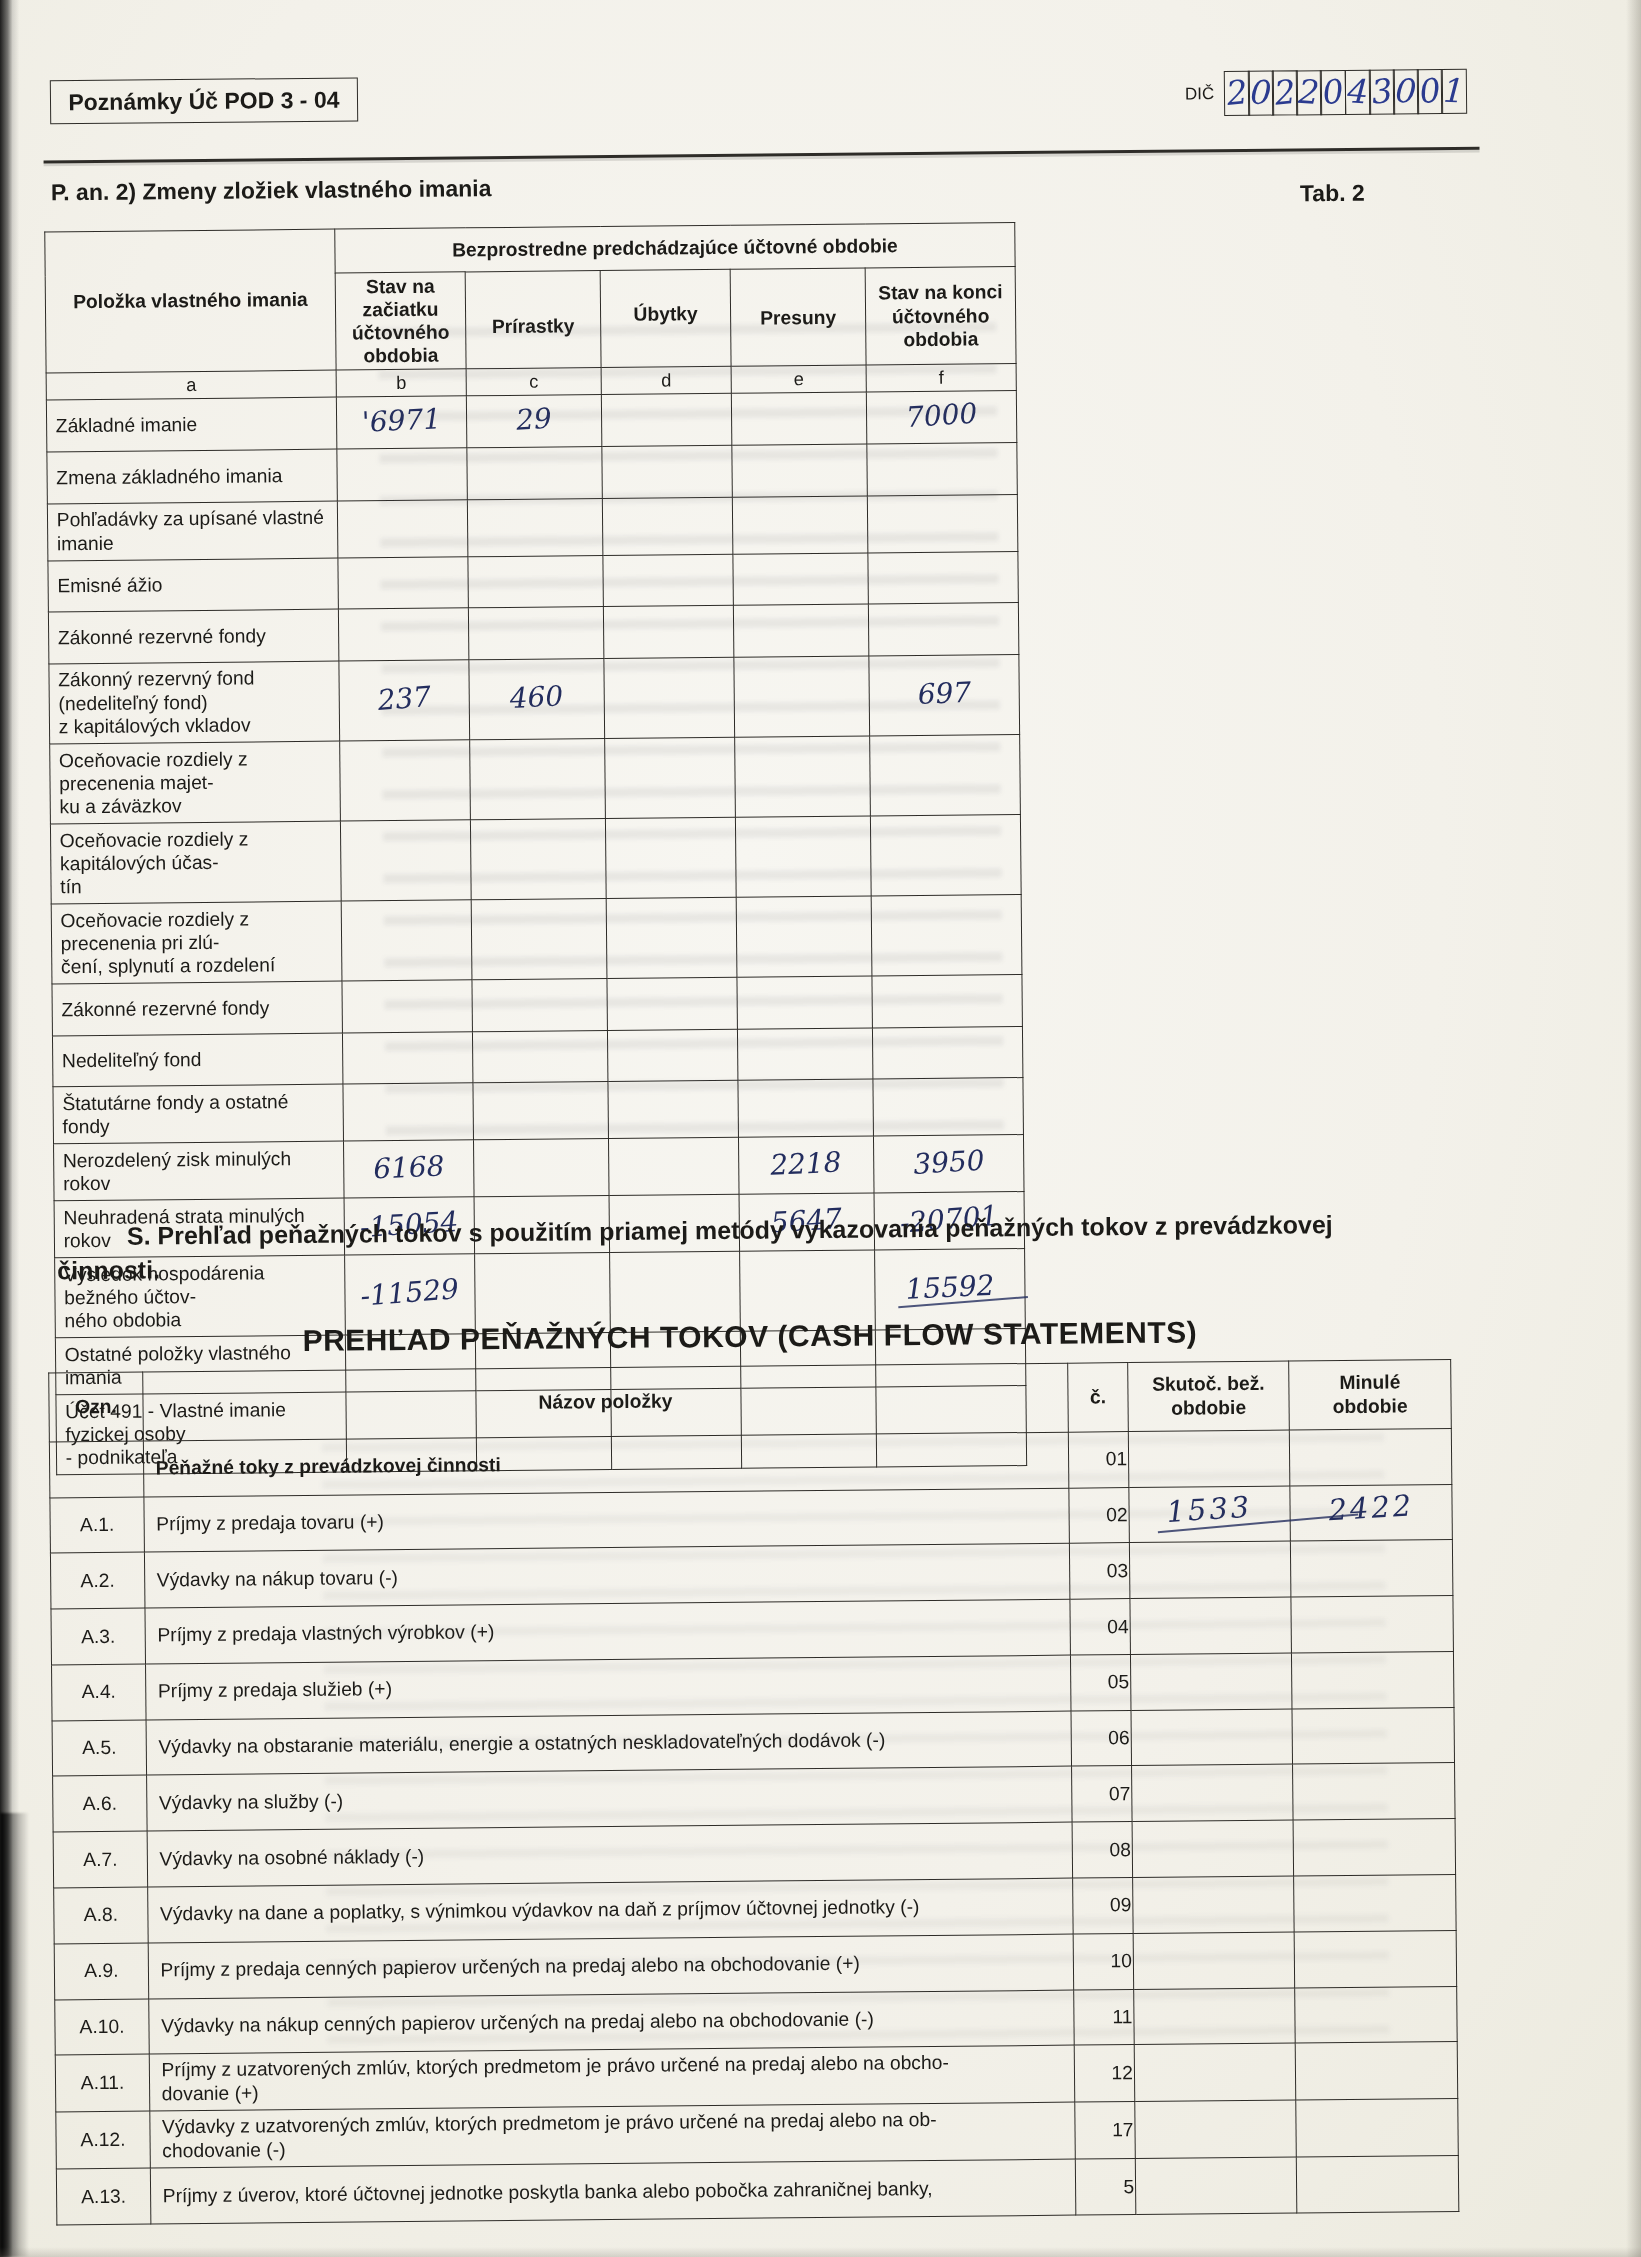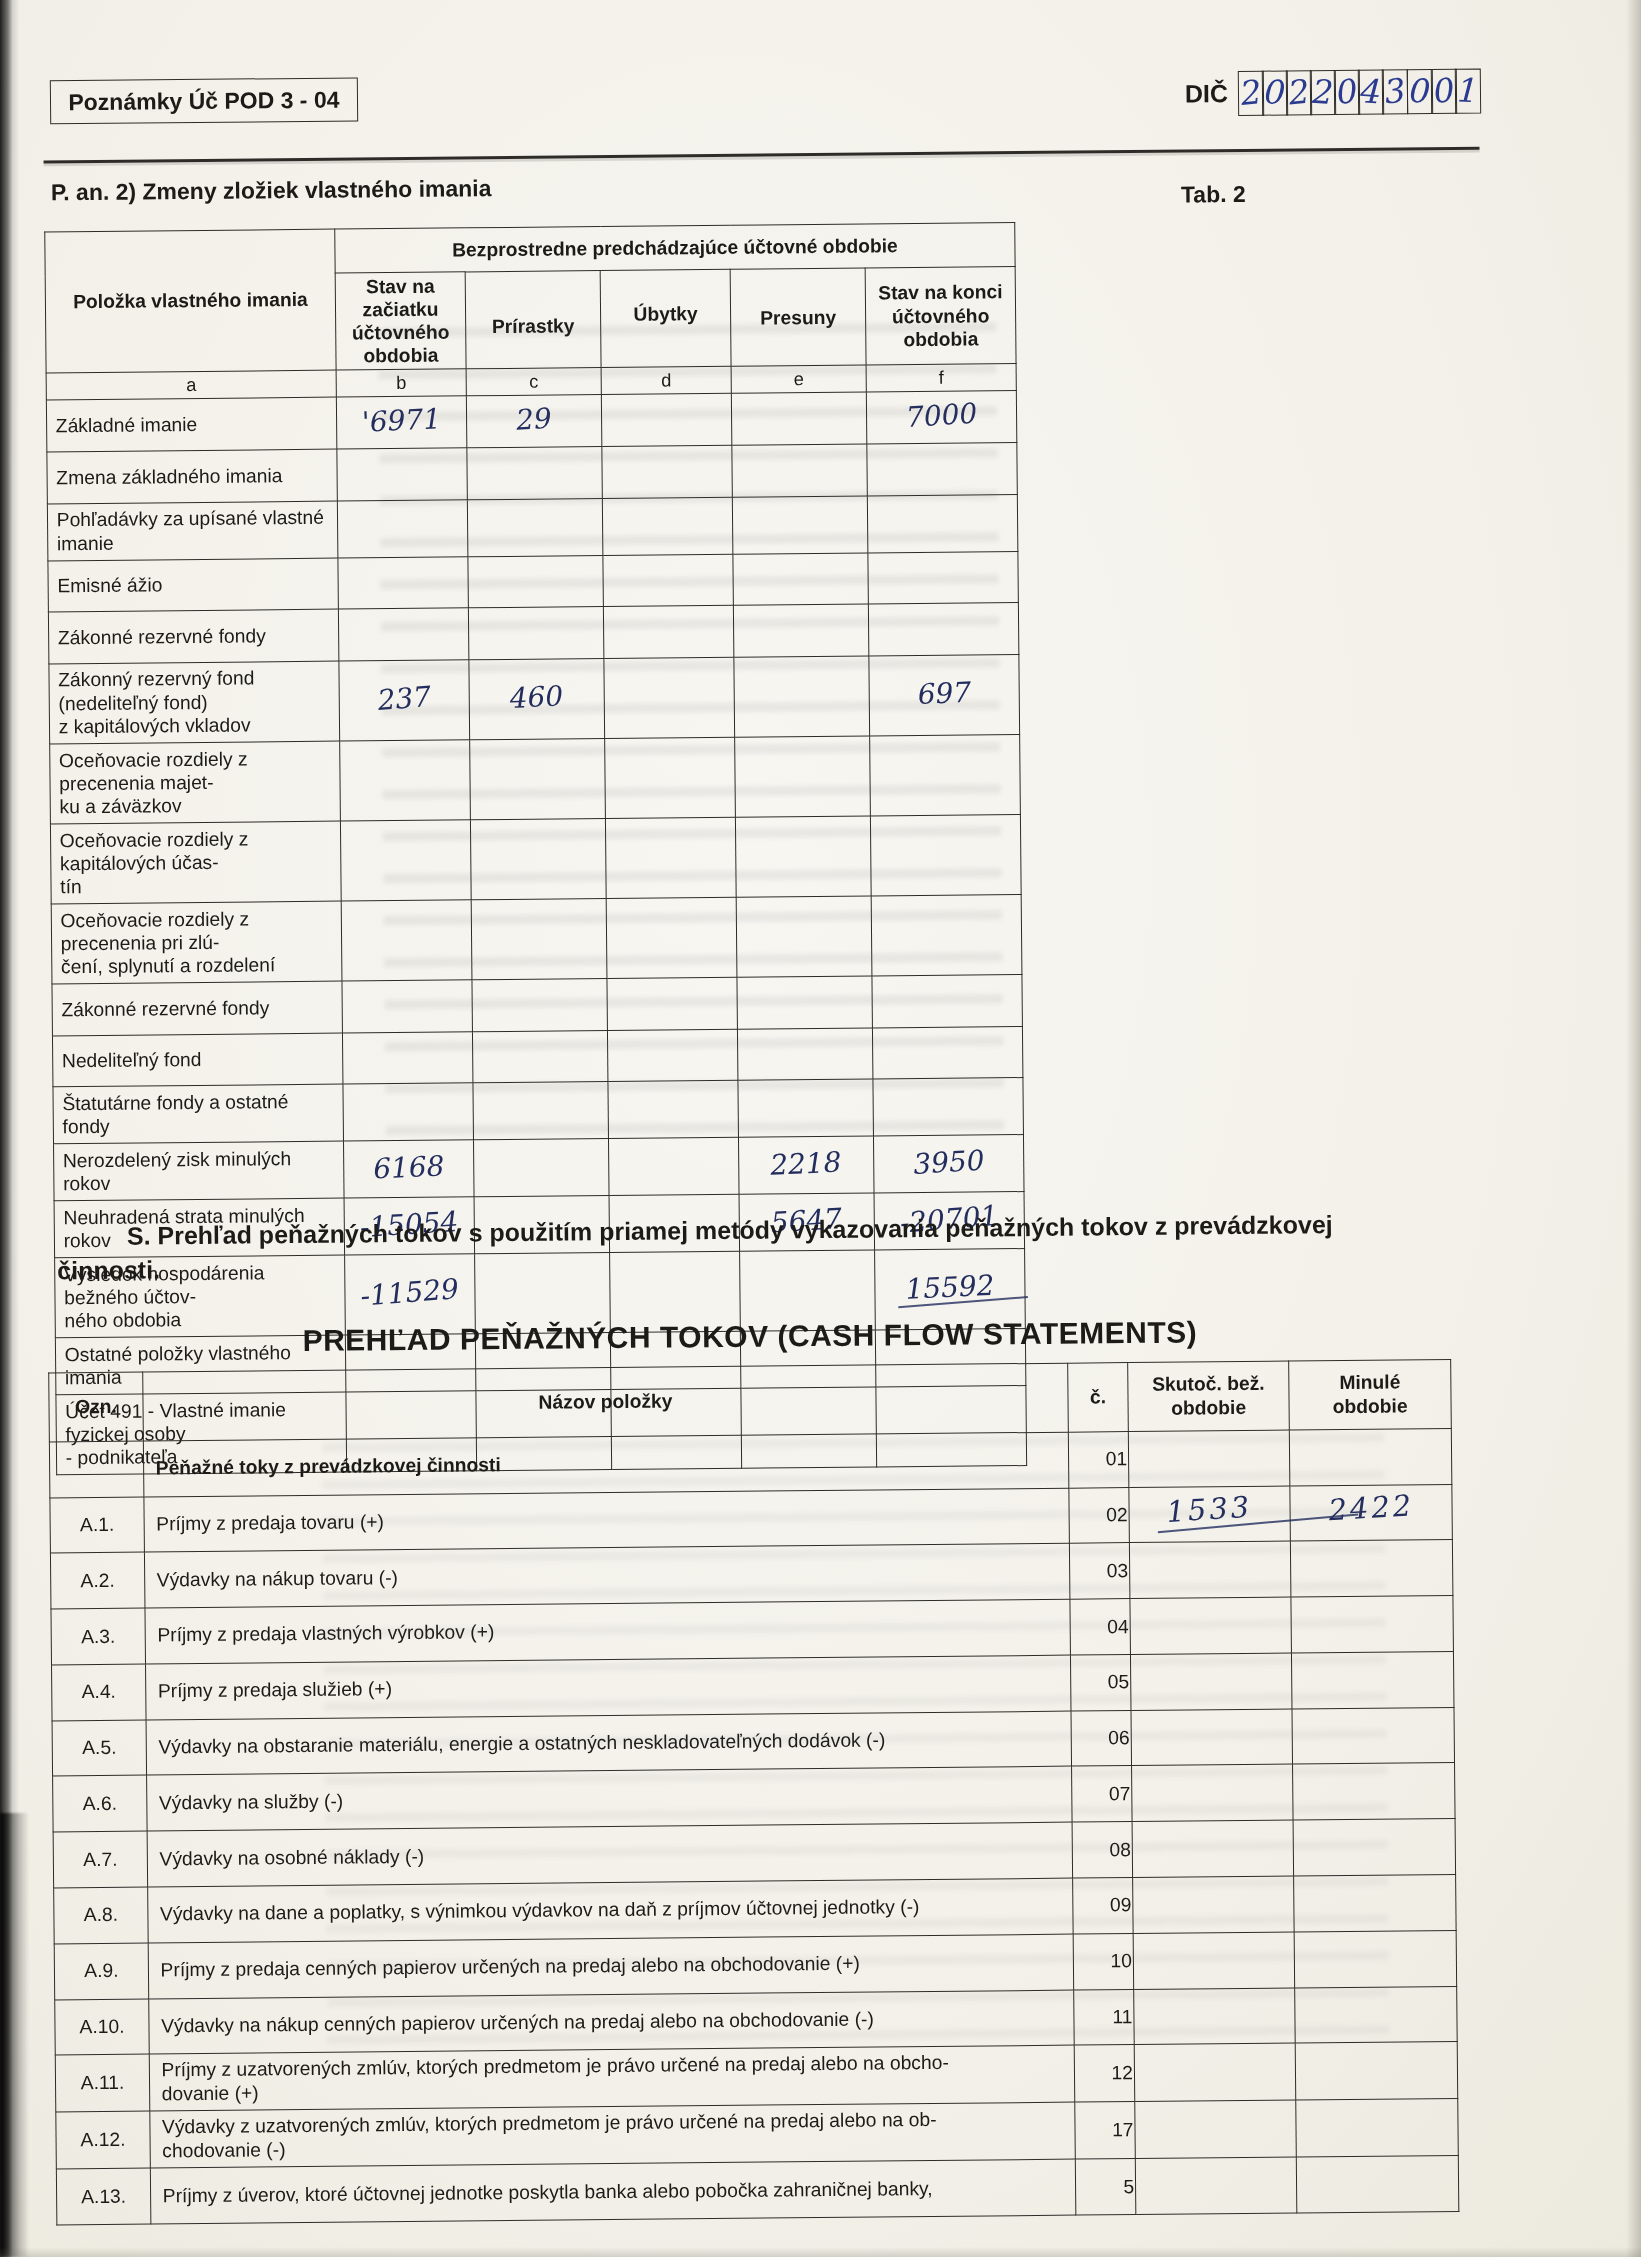--- a/index.html
+++ b/index.html
@@ -34,28 +34,28 @@
   .ghost{position:absolute;pointer-events:none;filter:blur(1.9px);z-index:1;}
   .ghost-a{left:386px;top:324px;width:618px;height:830px;
     background:repeating-linear-gradient(to bottom, rgba(70,70,80,.085) 0 8.7px, rgba(70,70,80,0) 8.7px 42px);}
   .ghost-b{left:319px;top:1439px;width:1062px;height:618px;
     background:repeating-linear-gradient(to bottom, rgba(70,70,80,.06) 0 7.7px, rgba(70,70,80,0) 7.7px 37px);}
 
   
   .form-code{position:absolute;left:60px;top:73px;border:1.9px solid var(--line);
     padding:7.7px 17.4px;font-size:23px;font-weight:bold;background:transparent;}
   .dic-group{position:absolute;left:1195px;top:75px;display:flex;align-items:center;gap:11.6px;}
-  .dic-label{font-size:25px;font-weight:bold;}
+  .dic-label{font-size:17px;font-weight:normal;}
   .dic-boxes{display:flex;}
   .dic-box{width:24px;height:43px;border:1.9px solid var(--line);margin-left:-1.9px;position:relative;}
   .dic-digit{position:absolute;left:50%;top:50%;font-size:33px;line-height:1;}
   .rule{position:absolute;left:53px;top:153px;width:1436px;height:2.9px;background:var(--line);
     box-shadow:0 2.9px 0 rgba(0,0,0,.12);}
   .section-title{position:absolute;left:60px;top:172px;font-size:23px;font-weight:bold;margin:0;}
-  .tab-label{position:absolute;left:1190px;top:185px;font-size:23px;font-weight:bold;}
+  .tab-label{position:absolute;left:1309px;top:185px;font-size:23px;font-weight:bold;}
 
   
   .hw{font-family:"DejaVu Serif", serif;font-style:italic;color:var(--ink);display:inline-block;position:relative;}
   .dic-digit{color:var(--dic-ink);}
   .swash::after{content:"";position:absolute;left:-7.7px;right:-33px;bottom:0px;height:1.9px;
     background:var(--ink);transform:rotate(-2deg);opacity:.8;}
   .swash-long::after{content:"";position:absolute;left:-9.7px;right:-106px;bottom:-1px;height:1.9px;
     background:var(--ink);transform:rotate(-1.5deg);opacity:.8;}
 
   

